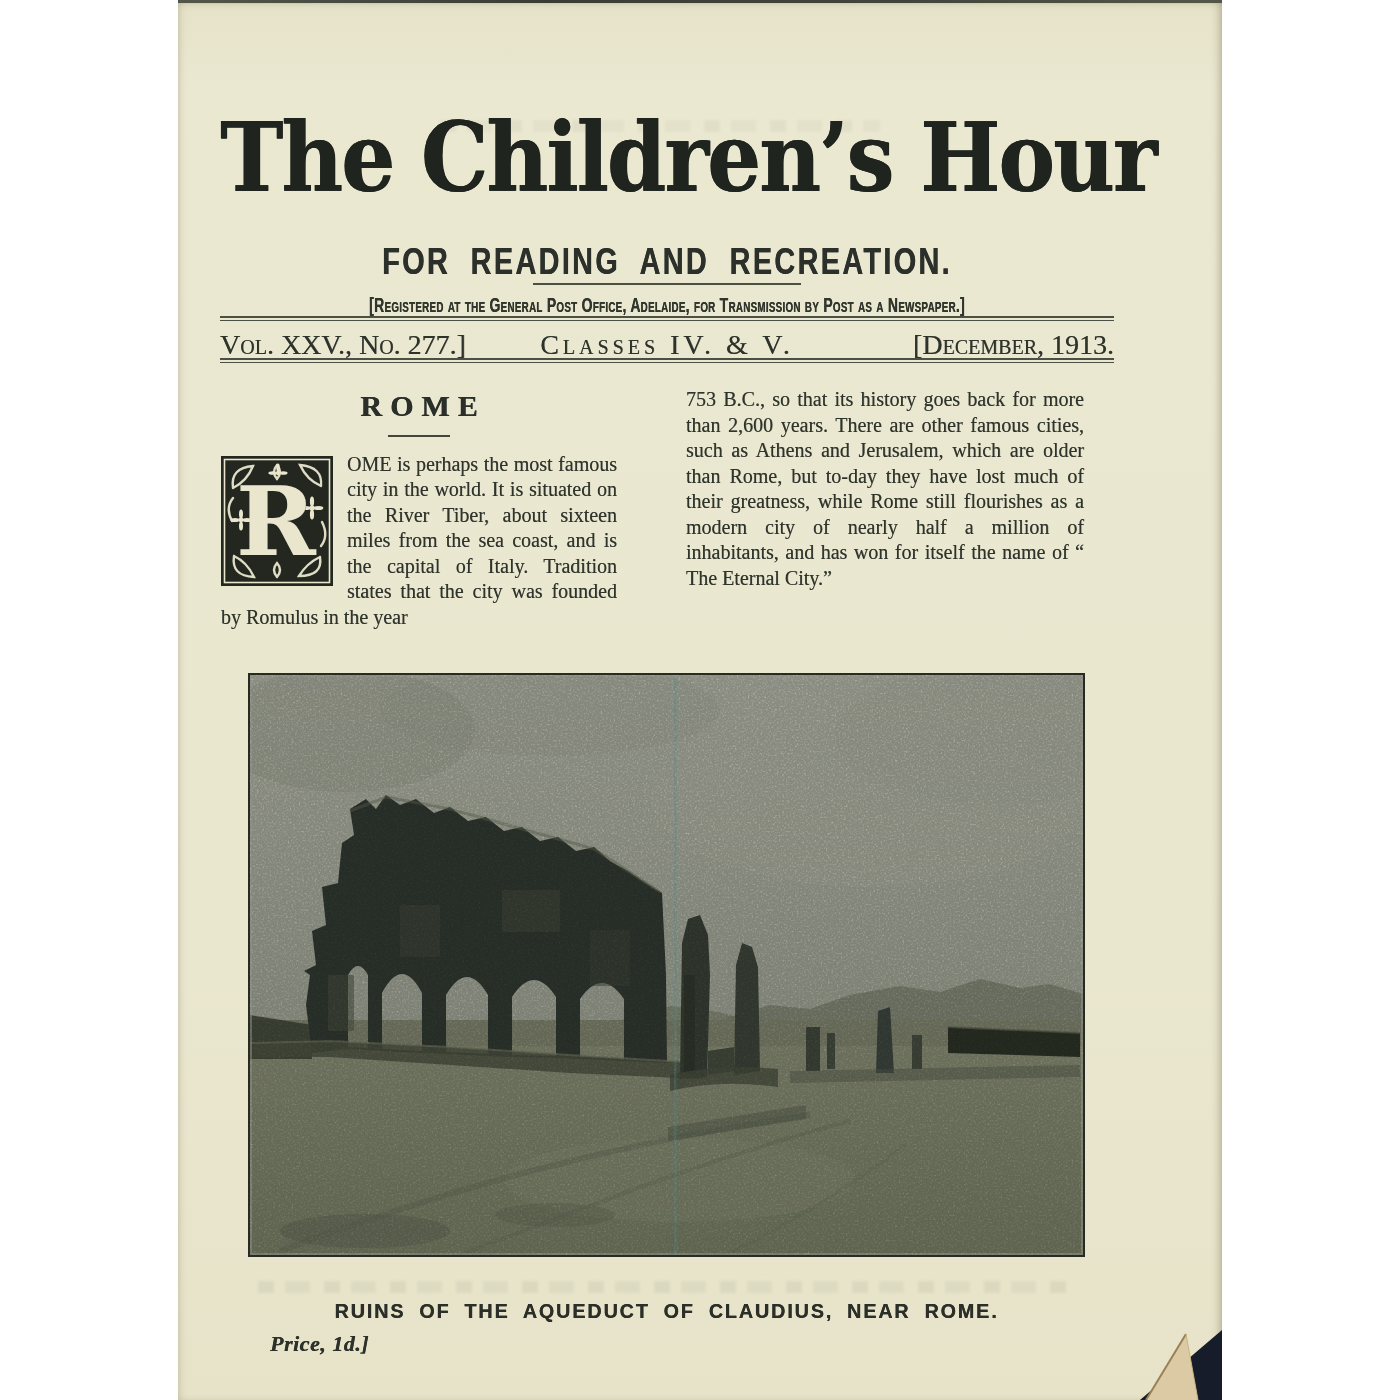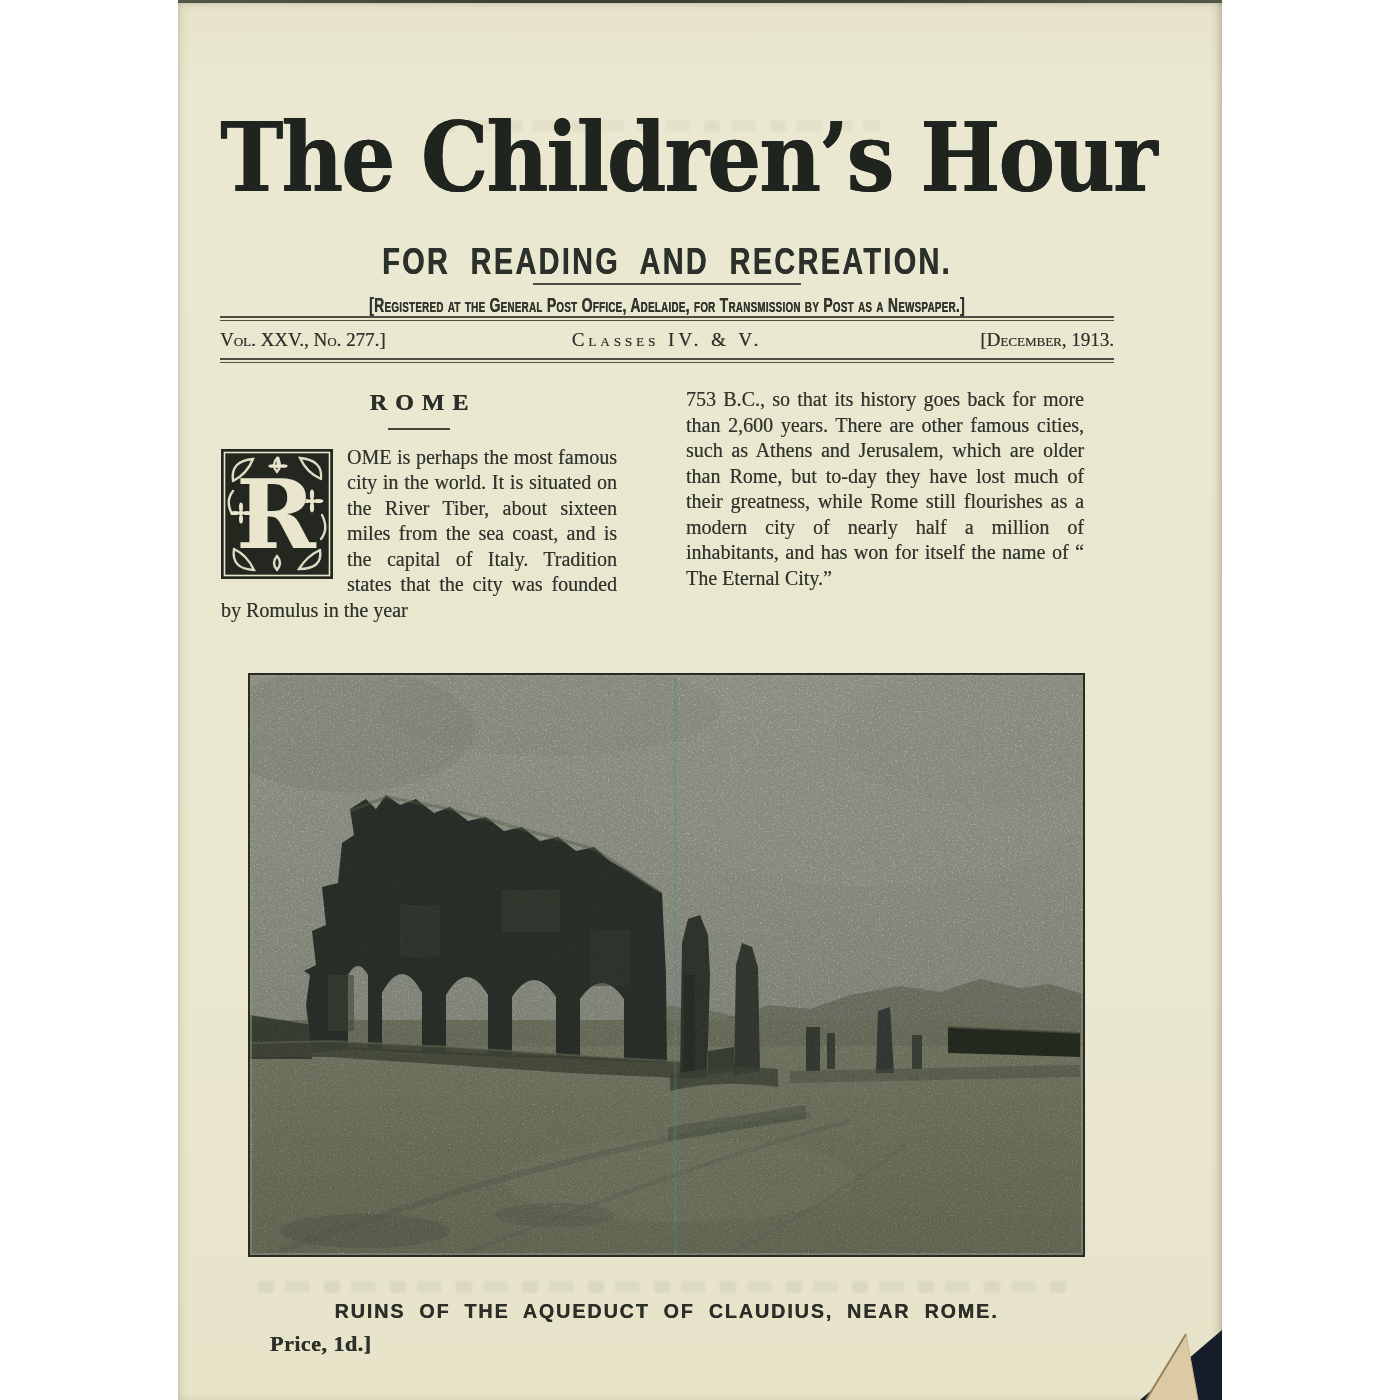--- a/index.html
+++ b/index.html
@@ -43,33 +43,33 @@
     font-family:"Liberation Sans",sans-serif;font-weight:700;font-size:20px;line-height:1;
     font-variant:small-caps;letter-spacing:.4px;color:#31362d;
     transform:scaleX(.70);transform-origin:50% 50%;white-space:nowrap;
     text-shadow:.3px 0 0 currentColor;
   }
   .drule{position:absolute;left:0;right:0;height:5px;
     border-top:2px solid #4c5044;border-bottom:1.6px solid #4c5044;}
   .drule-a{top:316px;}
   .drule-b{top:358px;}
   .issue-line{position:absolute;top:330px;left:0;right:0;height:30px;
-    font-family:"Liberation Serif",serif;font-size:19px;line-height:1.05;
+    font-family:"Liberation Serif",serif;font-size:28px;line-height:1.05;
     font-variant:small-caps;color:#2d322a;text-shadow:.35px 0 0 rgba(45,50,42,.6);}
   .issue-vol{position:absolute;left:0;top:0;white-space:nowrap;}
   .issue-classes{position:absolute;left:0;right:0;letter-spacing:4px;white-space:nowrap;}
   .issue-date{position:absolute;right:0;top:0;white-space:nowrap;}
 
   
   .col{position:absolute;color:#2e332b;text-align:justify;
     font-family:"Liberation Serif","DejaVu Serif",serif;}
   .col-left{left:43px;top:389px;width:396px;}
   .col-right{left:500px;top:387px;width:398px;margin-left:8px;}
   .article-heading{margin:0;text-align:center;font-family:"Liberation Serif",serif;
-    font-weight:700;font-size:24px;line-height:1.15;letter-spacing:8px;padding-left:8px;color:#2a2f29;
+    font-weight:700;font-size:30px;line-height:1.15;letter-spacing:8px;padding-left:8px;color:#2a2f29;
     text-shadow:.4px 0 0 currentColor;}
   .head-rule{width:62px;height:2px;background:#42463b;margin:11px auto 15px;}
   .body-text{margin:0;font-size:20px;line-height:25.5px;
     text-shadow:.3px 0 0 rgba(46,51,43,.55);}
   .dropcap-box{float:left;width:112px;height:130px;margin:4px 14px 2px 0;}
   .dropcap-box svg{display:block;width:100%;height:100%;}
 
   
   .photo{position:absolute;left:70px;top:673px;width:837px;height:584px;margin:0;
     border:2.5px solid #272b24;background:#c7cbba;}
@@ -77,21 +77,21 @@
 
   .ghost-caption{position:absolute;top:1281px;left:80px;width:812px;height:12px;opacity:.42;}
   .caption{
     position:absolute;top:1298px;left:70px;width:837px;text-align:center;
     font-family:"Liberation Sans",sans-serif;font-weight:700;font-size:21px;line-height:1.2;
     letter-spacing:2px;word-spacing:7px;color:#2b2f28;
     transform:scaleX(.94);transform-origin:50% 50%;text-shadow:.3px 0 0 currentColor;
   }
   .price{
     position:absolute;top:1331px;left:92px;
-    font-family:"Liberation Serif",serif;font-weight:700;
+    font-family:"Liberation Serif",serif;font-style:italic;font-weight:700;
     font-size:22px;color:#2c312b;letter-spacing:.5px;text-shadow:.3px 0 0 currentColor;
   }
   .corner{position:absolute;right:0;bottom:0;width:92px;height:90px;}
 </style>
 </head>
 <body>
 
 <div class="scan">
   <div class="page">
     <div class="topline"></div>

